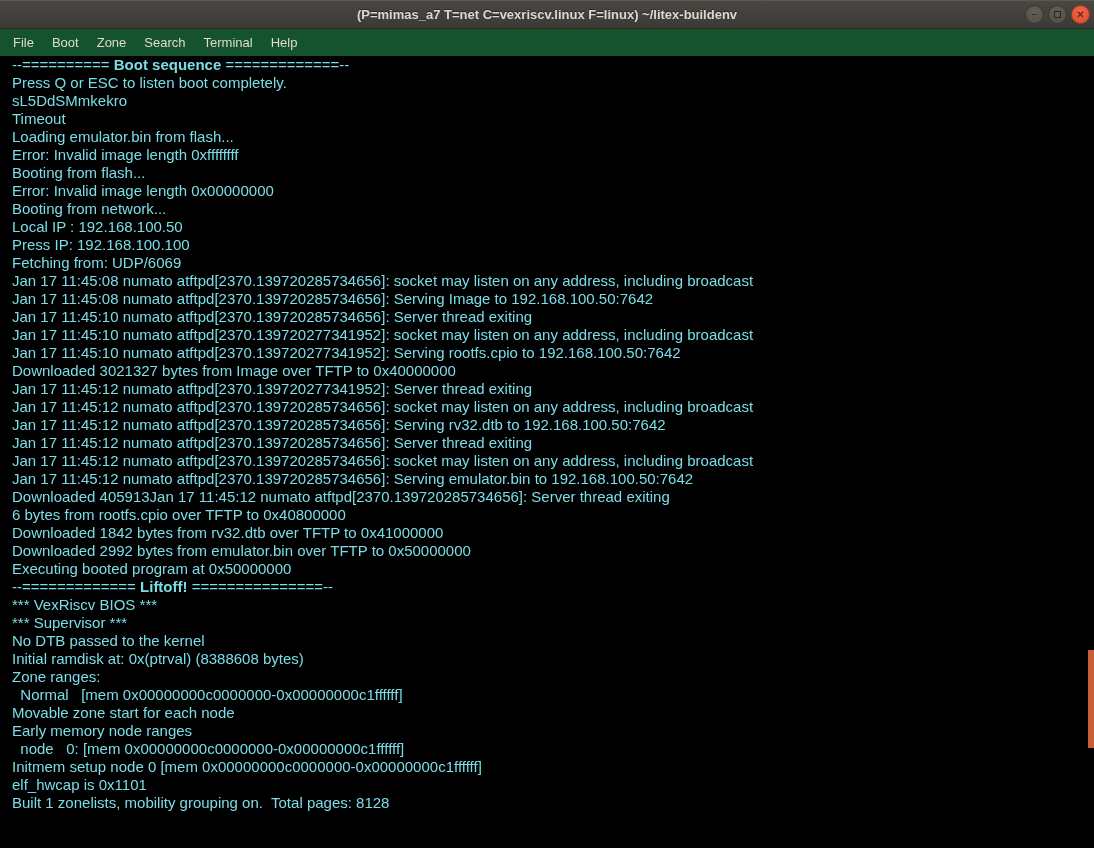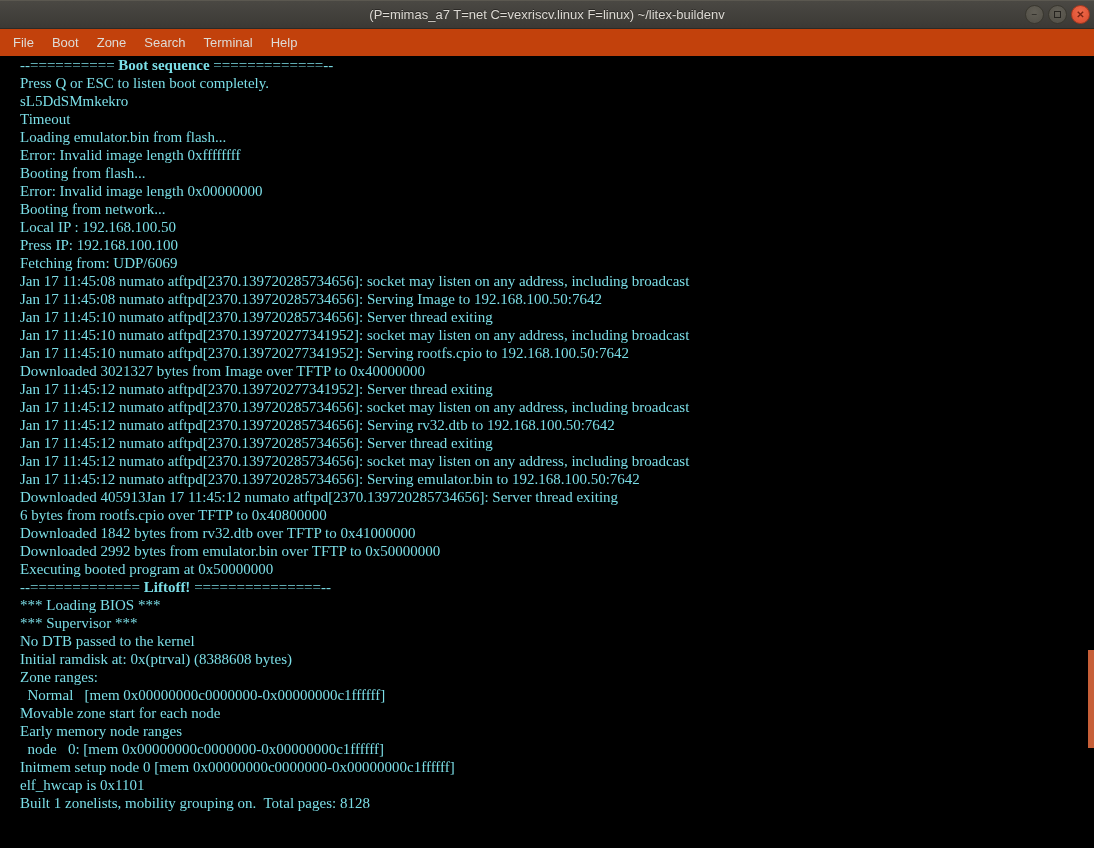--- a/index.html
+++ b/index.html
@@ -14,21 +14,21 @@
   .titlebar {
     position: absolute; top: 0; left: 0; right: 0; height: 29px;
     background: linear-gradient(#4a4843, #3b3935);
     border-top: 1px solid #5b5850;
     border-bottom: 1px solid #2c2a26;
     box-sizing: border-box;
   }
   .title-text {
     position: absolute; left: 0; right: 0; top: 6px;
     text-align: center;
-    font-size: 13px; font-weight: normal;
+    font-size: 13px; font-weight: bold;
     color: #dcd9d3;
     text-shadow: 0 -1px 0 #2a2825;
     white-space: nowrap;
   }
   .window-controls {
     position: absolute; right: 4px; top: 4px;
     display: flex; gap: 4px;
   }
   .wbtn {
     width: 19px; height: 19px; border-radius: 50%;
@@ -48,43 +48,43 @@
   }
   .maxbox {
     width: 7px; height: 7px;
     border: 1.5px solid #25231f;
     box-sizing: border-box;
     display: inline-block;
   }
   
   .menubar {
     position: absolute; top: 29px; left: 0; right: 0; height: 27px;
-    background: #c2410c;
+    background: #14532d;
     display: flex; align-items: center;
     padding-left: 4px;
   }
   .menu-item {
     color: #dfdcd7; font-size: 13px;
     padding: 5px 9px;
     white-space: nowrap;
     cursor: default;
   }
   
   .terminal {
     position: absolute; top: 56px; left: 0; right: 0; bottom: 0;
     background: var(--term-bg, #000);
     overflow: hidden;
   }
   .tline {
-    font-family: Liberation Serif, serif;
+    font-family: Liberation Sans, sans-serif;
     font-size: 15px; line-height: 18px;
     height: 18px;
     color: var(--term-fg, #7bdee7);
     white-space: pre;
-    padding-left: 20px;
+    padding-left: 12px;
     font-variant-ligatures: none;
   }
   .tline .b { font-weight: bold; }
   .scroll-thumb {
     position: absolute; right: 0; top: 594px;
     width: 6px; height: 98px;
     background: var(--scrollbar, #c75f38);
   }
 </style>
 </head>
@@ -139,21 +139,21 @@
       <div class="tline"><span>Jan 17 11:45:12 numato atftpd[2370.139720285734656]: Serving rv32.dtb to 192.168.100.50:7642</span></div>
       <div class="tline"><span>Jan 17 11:45:12 numato atftpd[2370.139720285734656]: Server thread exiting</span></div>
       <div class="tline"><span>Jan 17 11:45:12 numato atftpd[2370.139720285734656]: socket may listen on any address, including broadcast</span></div>
       <div class="tline"><span>Jan 17 11:45:12 numato atftpd[2370.139720285734656]: Serving emulator.bin to 192.168.100.50:7642</span></div>
       <div class="tline"><span>Downloaded 405913Jan 17 11:45:12 numato atftpd[2370.139720285734656]: Server thread exiting</span></div>
       <div class="tline"><span>6 bytes from rootfs.cpio over TFTP to 0x40800000</span></div>
       <div class="tline"><span>Downloaded 1842 bytes from rv32.dtb over TFTP to 0x41000000</span></div>
       <div class="tline"><span>Downloaded 2992 bytes from emulator.bin over TFTP to 0x50000000</span></div>
       <div class="tline"><span>Executing booted program at 0x50000000</span></div>
       <div class="tline"><span>--============= </span><span class="b">Liftoff!</span><span> ===============--</span></div>
-      <div class="tline"><span>*** Loading BIOS ***</span></div>
+      <div class="tline"><span>*** VexRiscv BIOS ***</span></div>
       <div class="tline"><span>*** Supervisor ***</span></div>
       <div class="tline"><span>No DTB passed to the kernel</span></div>
       <div class="tline"><span>Initial ramdisk at: 0x(ptrval) (8388608 bytes)</span></div>
       <div class="tline"><span>Zone ranges:</span></div>
       <div class="tline"><span>  Normal   [mem 0x00000000c0000000-0x00000000c1ffffff]</span></div>
       <div class="tline"><span>Movable zone start for each node</span></div>
       <div class="tline"><span>Early memory node ranges</span></div>
       <div class="tline"><span>  node   0: [mem 0x00000000c0000000-0x00000000c1ffffff]</span></div>
       <div class="tline"><span>Initmem setup node 0 [mem 0x00000000c0000000-0x00000000c1ffffff]</span></div>
       <div class="tline"><span>elf_hwcap is 0x1101</span></div>

